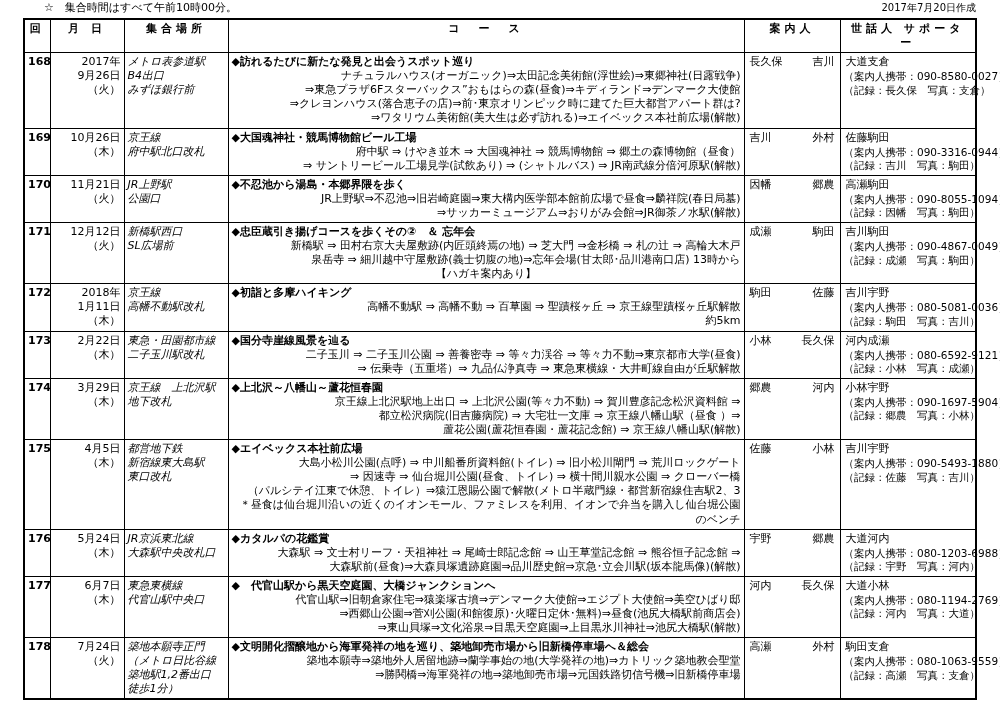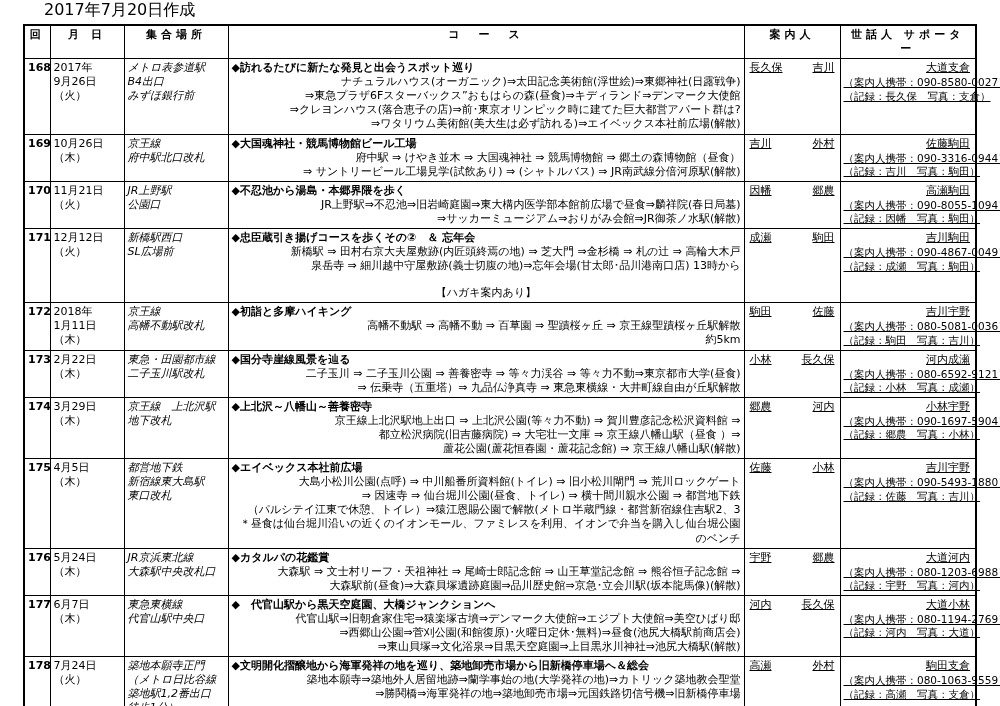--- a/index.html
+++ b/index.html
@@ -25,21 +25,21 @@
     margin: 10px 0 6px 0;
   }
   .subhead {
     display: flex;
     justify-content: space-between;
     align-items: flex-end;
     font-size: 11px;
     padding: 0 24px 3px 44px;
   }
   .subhead .note { font-size: 11px; }
-  .subhead .date { font-size: 16px; }
+  .subhead .date { font-size: 10px; }
 
   table.plan {
     border-collapse: collapse;
     margin: 0 auto;
     width: 952px;
     table-layout: fixed;
     border: 2px solid #000;
   }
   table.plan th, table.plan td {
     border: 1px solid #000;
@@ -57,40 +57,41 @@
     vertical-align: middle;
   }
   .col-no    { width: 26px;  text-align: center; }
   .col-date  { width: 74px;  text-align: center; }
   .col-meet  { width: 104px; }
   .col-course{ width: 516px; }
   .col-guide { width: 96px; }
   .col-sup   { width: 136px; }
 
   td.c-no { text-align: right; font-weight: bold; font-size: 11px; padding-top: 3px; }
-  td.c-date { text-align: left; font-size: 11px; padding-top: 3px; white-space: pre-line; }
+  td.c-date { text-align: right; font-size: 11px; padding-top: 3px; white-space: pre-line; }
   td.c-meet { font-size: 11px; white-space: pre-line; padding-top: 3px; font-style: italic; }
   td.c-course { font-size: 11px; padding-top: 3px; }
   .course-title { font-weight: bold; }
   .course-line { white-space: pre-wrap; text-align: right; }
-  .hagaki { text-align: center; font-size: 11px; margin-top: 13px; }
-  td.c-guide, td.c-sup { font-size: 11px; padding-top: 3px; text-decoration: underline; }
-  .names { display: flex; justify-content: flex-end; padding: 0 2px 1px 2px; margin-left: 20px; }
+  .hagaki { text-align: center; font-size: 11px; }
+  td.c-guide, td.c-sup { font-size: 11px; padding-top: 3px; }
+  .names { display: flex; justify-content: flex-start; padding: 0 2px 1px 2px; }
   .names span { white-space: nowrap; }
   .guide-names { display: flex; justify-content: space-between; padding: 0 2px 1px 2px; }
   .small-line { font-size: 10.5px; white-space: nowrap; }
   .sup-block .small-line { font-size: 10.5px; }
 </style>
 </head>
 <body>
 
 <div class="page">
 
 
   <div class="subhead">
+    <div class="note">☆　集合時間はすべて午前10時00分。</div>
     <div class="date">2017年7月20日作成</div>
   </div>
 
   <table class="plan">
     <colgroup>
       <col class="col-no">
         <col class="col-date">
         <col class="col-meet">
       <col class="col-course">
         <col class="col-guide">
@@ -269,21 +270,21 @@
             <div class="small-line">（記録：小林　写真：成瀬）</div>
           </td>
         </tr>
         <tr>
           <td class="c-no">174</td>
           <td class="c-date">3月29日
 （木）</td>
           <td class="c-meet">京王線　上北沢駅
 地下改札</td>
           <td class="c-course">
-            <div class="course-title">◆上北沢～八幡山～善養密寺</div>
+            <div class="course-title">◆上北沢～八幡山～蘆花恒春園</div>
             <div class="course-line">京王線上北沢駅地上出口 ⇒ 上北沢公園(等々力不動) ⇒ 賀川豊彦記念松沢資料館 ⇒</div>
             <div class="course-line">都立松沢病院(旧吉藤病院) ⇒ 大宅壮一文庫 ⇒ 京王線八幡山駅（昼食 ）⇒</div>
             <div class="course-line">蘆花公園(蘆花恒春園・蘆花記念館) ⇒ 京王線八幡山駅(解散)</div>
           </td>
           <td class="c-guide">
             <div class="guide-names">
               <span>郷農</span>
               <span>河内</span>
             </div>
           </td>
@@ -299,21 +300,21 @@
         <tr>
           <td class="c-no">175</td>
           <td class="c-date">4月5日
 （木）</td>
           <td class="c-meet">都営地下鉄
 新宿線東大島駅
 東口改札</td>
           <td class="c-course">
             <div class="course-title">◆エイベックス本社前広場</div>
             <div class="course-line">大島小松川公園(点呼) ⇒ 中川船番所資料館(トイレ) ⇒ 旧小松川閘門 ⇒ 荒川ロックゲート</div>
-            <div class="course-line">⇒ 因速寺 ⇒ 仙台堀川公園(昼食、トイレ) ⇒ 横十間川親水公園 ⇒ 都営地下鉄</div>
+            <div class="course-line">⇒ 因速寺 ⇒ 仙台堀川公園(昼食、トイレ) ⇒ 横十間川親水公園 ⇒ クローバー橋</div>
             <div class="course-line">（パルシテイ江東で休憩、トイレ）⇒猿江恩賜公園で解散(メトロ半蔵門線・都営新宿線住吉駅2、3</div>
             <div class="course-line">＊昼食は仙台堀川沿いの近くのイオンモール、ファミレスを利用、イオンで弁当を購入し仙台堀公園のベンチ</div>
           </td>
           <td class="c-guide">
             <div class="guide-names">
               <span>佐藤</span>
               <span>小林</span>
             </div>
           </td>
           <td class="c-sup sup-block">

